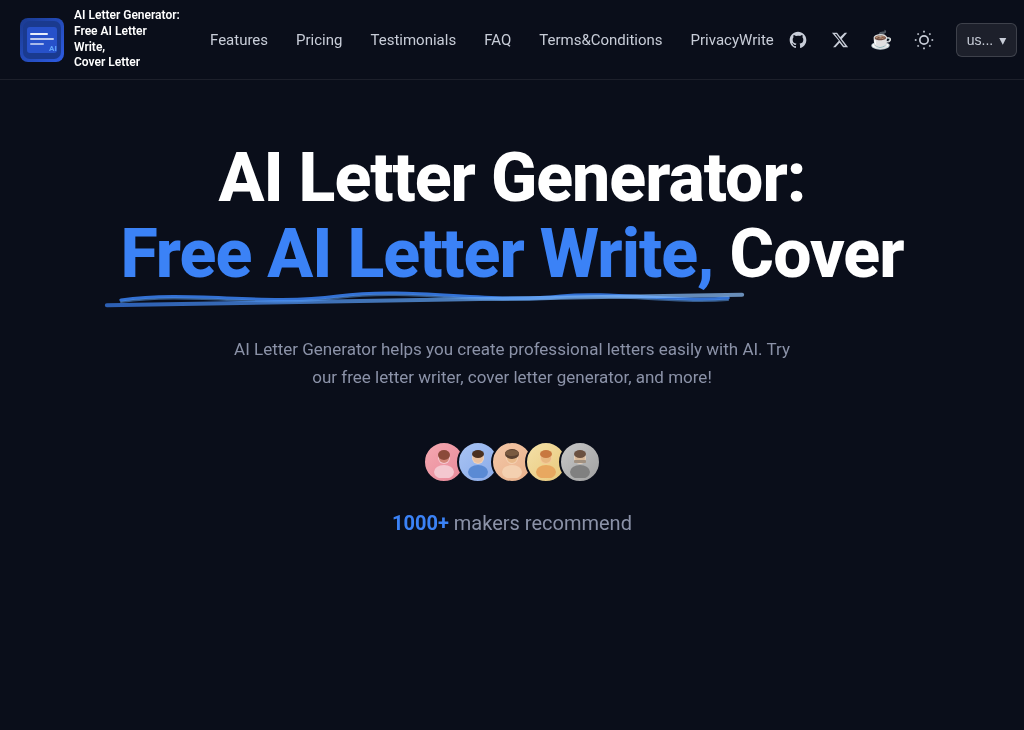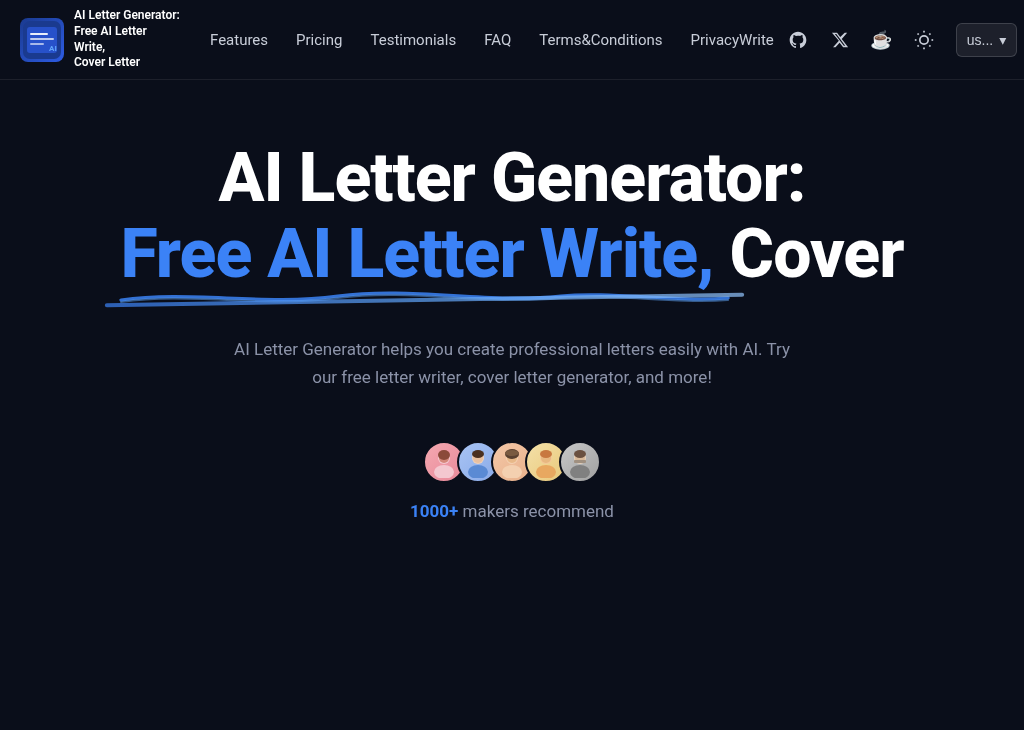--- a/index.html
+++ b/index.html
@@ -184,23 +184,23 @@
       justify-content: center;
       font-size: 22px;
       background: #2a2f45;
     }
 
     .avatar-circle:first-child {
       margin-left: 0;
     }
 
     .makers-text {
-      font-size: 17px;
+      font-size: 20px;
       color: #8b92a8;
-      margin-top: 8px;
+      margin-top: 18px;
     }
 
     .makers-count {
       color: #3b82f6;
       font-weight: 700;
     }
 
     .privacy-policy-link {
       display: flex;
       flex-direction: row;

